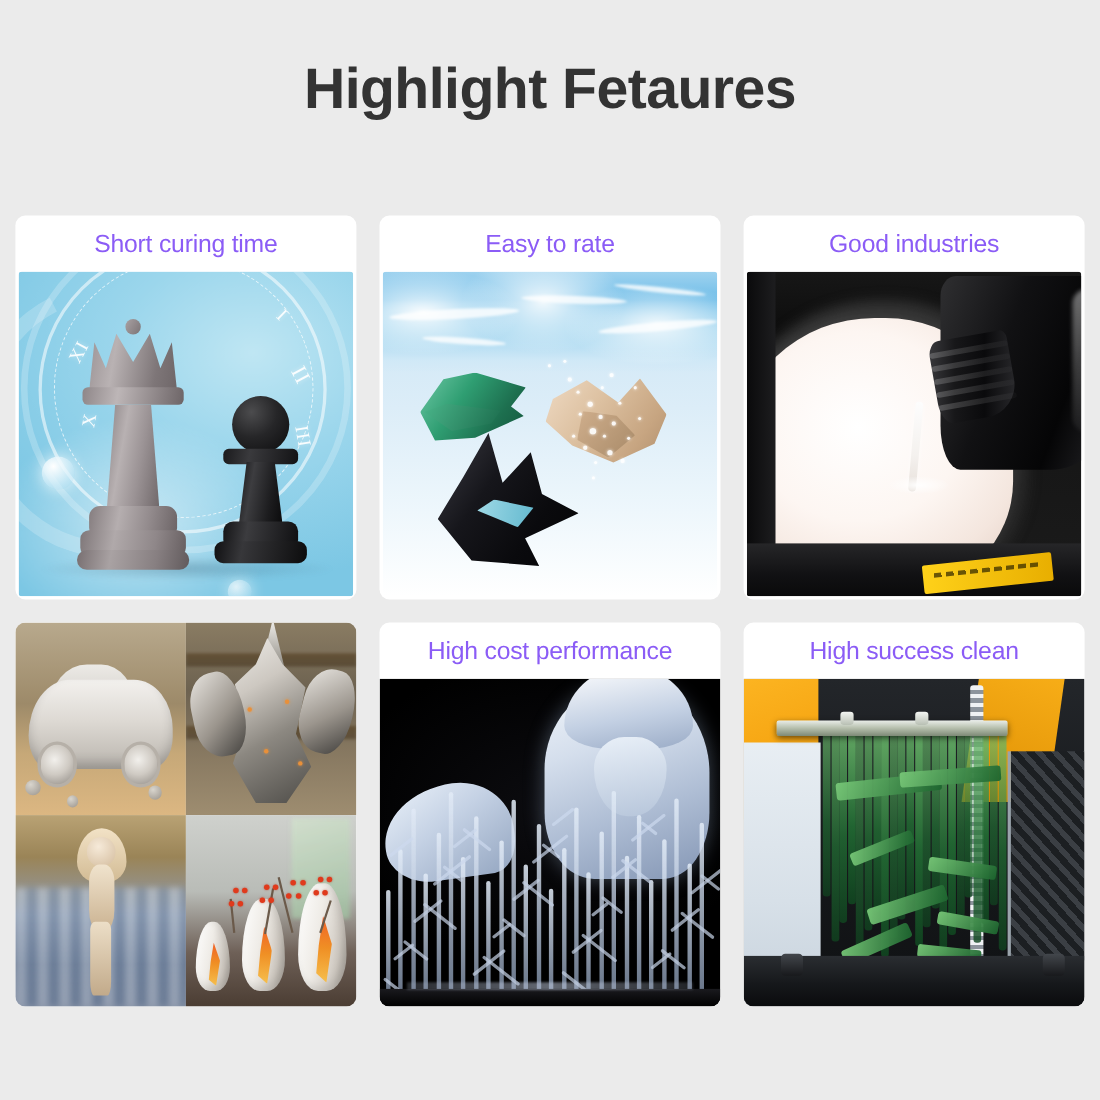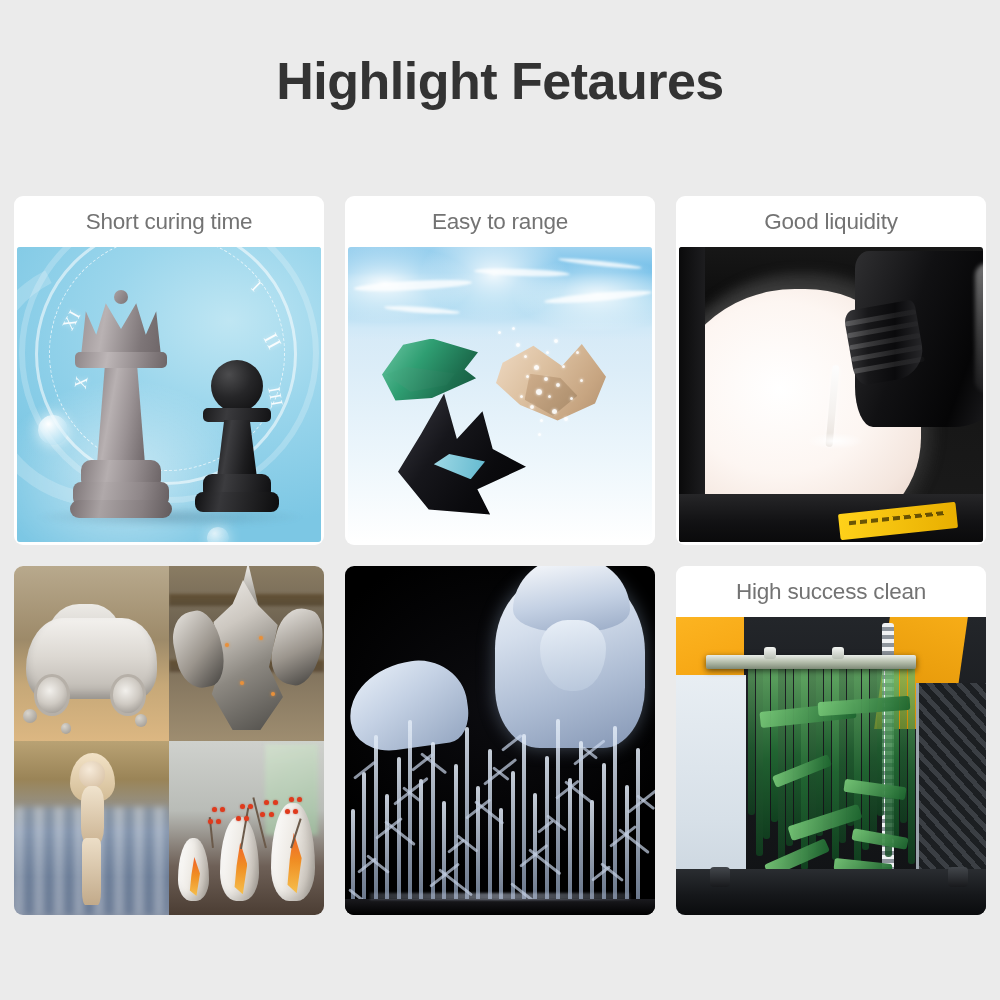--- a/index.html
+++ b/index.html
@@ -56,21 +56,21 @@
     background: #ffffff;
     border-radius: 9px;
     overflow: hidden;
     display: flex;
     flex-direction: column;
   }
 
   .card-title {
     flex: 0 0 auto;
     text-align: center;
-    color: #737373;
+    color: #8b5cf6;
     font-size: 22.5px;
     font-weight: 400;
     line-height: 1.18;
     padding: 13px 6px 11px;
     letter-spacing: -0.2px;
     white-space: pre-line;
   }
   .card-title.two-line {
     font-size: 22.5px;
     padding: 11px 4px 8px;
@@ -636,21 +636,21 @@
               <div class="collar"></div>
               <div class="neck"></div>
             <div class="base1"></div>
               <div class="base2"></div>
           </div>
         </div>
       </div>
     </div>
 
     <div class="card">
-      <div class="card-title">Easy to range</div>
+      <div class="card-title">Easy to rate</div>
       <div class="card-media">
         <div class="img-water">
           <div class="water-surface"></div>
           <div class="wave-streak ws1"></div>
             <div class="wave-streak ws2"></div>
           <div class="wave-streak ws3"></div>
             <div class="wave-streak ws4"></div>
           <div class="wave-streak ws5"></div>
           <div class="poly-green"></div>
           <div class="poly-beige"></div>
@@ -679,21 +679,21 @@
               <div class="bubble" style="left: 232px; top: 132px; width: 3px; height: 3px;"></div>
               <div class="bubble" style="left: 150px; top: 84px; width: 3px; height: 3px;"></div>
               <div class="bubble" style="left: 206px; top: 92px; width: 4px; height: 4px;"></div>
               <div class="bubble" style="left: 228px; top: 104px; width: 3px; height: 3px;"></div>
             </div>
         </div>
       </div>
     </div>
 
     <div class="card">
-      <div class="card-title">Good liquidity</div>
+      <div class="card-title">Good industries</div>
       <div class="card-media">
         <div class="img-resin">
           <div class="vat-rim"></div>
           <div class="resin-vat"></div>
           <div class="bottle">
             <div class="bottle-gloss"></div>
           </div>
           <div class="bottle-neck">
             <div class="neck-thread" style="top:10px"></div>
             <div class="neck-thread" style="top:22px"></div>
@@ -772,20 +772,21 @@
                 <div class="berry" style="left: 77.6%; bottom: 65%;"></div>
                 <div class="berry" style="left: 80.2%; bottom: 58%;"></div>
                 <div class="berry" style="left: 82.8%; bottom: 65%;"></div>
               </div>
           </div>
         </div>
       </div>
     </div>
 
     <div class="card">
+      <div class="card-title">High cost performance</div>
       <div class="card-media flush">
         <div class="img-print">
           <div class="bust-big">
             <div class="crown-hair"></div>
               <div class="face"></div>
           </div>
           <div class="bust-small"></div>
           <div class="supports" id="supports">
               <div class="sup-col" style="left: 6px; height: 92px;"></div>
               <div class="sup-col" style="left: 17.4px; height: 129px;"></div>

